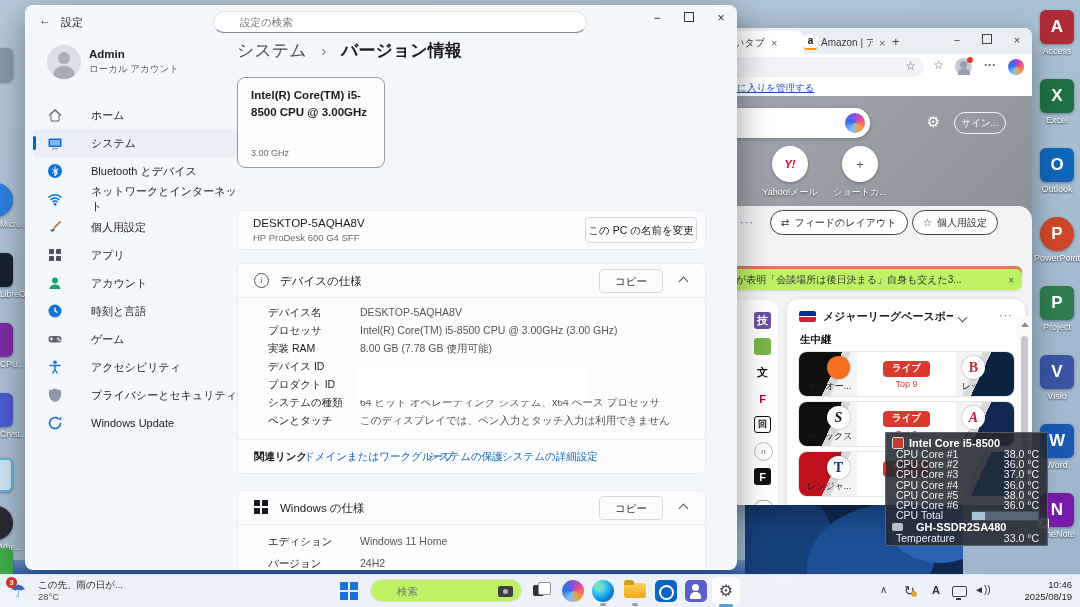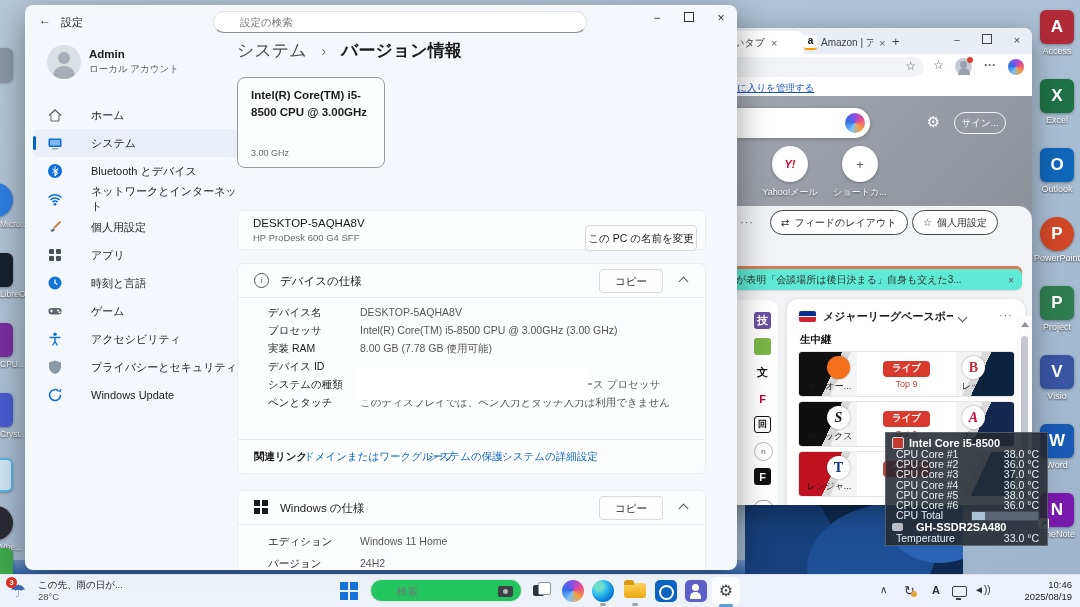--- a/index.html
+++ b/index.html
@@ -58,36 +58,36 @@
     font-size:9.5px;text-align:center;line-height:20px;}
   .sc-circle{position:absolute;width:36px;height:36px;border-radius:50%;background:#fff;box-shadow:0 1px 3px rgba(0,0,0,.3);
     display:flex;align-items:center;justify-content:center;font-size:13px;color:#555;}
   .sc-label{position:absolute;width:70px;text-align:center;font-size:9px;color:#fff;text-shadow:0 1px 2px rgba(0,0,0,.6);
     white-space:nowrap;overflow:hidden;}
   .yh{color:#e0002a;font-weight:700;font-size:11px;font-style:italic;}
   .feed-panel{position:absolute;left:0;top:110px;right:0;bottom:0;background:#f2f3f5;border-radius:14px 14px 0 0;}
   .pill-btn{position:absolute;height:23px;border:1.5px solid #40454c;border-radius:13px;background:#fff;
     display:flex;align-items:center;gap:5px;padding:0 10px;font-size:10px;color:#1f2328;}
   .more-dots{position:absolute;color:#5f6368;font-size:11px;letter-spacing:1px;}
-  .headline{position:absolute;left:28px;top:60px;width:278px;height:24px;background:#5eead4;border-radius:6px;
+  .headline{position:absolute;left:28px;top:60px;width:278px;height:24px;background:#bef264;border-radius:6px;
     box-shadow:inset 0 3px 0 #dd7a5a,0 1px 2px rgba(0,0,0,.1);font-size:10px;color:#333;line-height:27px;
     padding:0 8px;white-space:nowrap;overflow:hidden;}
   .headline .x{position:absolute;right:8px;top:1px;color:#555;}
   .iconstrip{position:absolute;left:28px;top:94px;width:50px;height:232px;background:#fff;border-radius:10px;}
   .strip-ic{position:absolute;left:26px;width:17px;height:17px;border-radius:3px;display:flex;align-items:center;
     justify-content:center;font-size:11px;font-weight:700;}
   .mlb-card{position:absolute;left:86px;top:92px;width:238px;height:238px;background:#fff;border-radius:12px;
     border:1px solid #e7e7e7;box-shadow:0 1px 4px rgba(0,0,0,.08);}
   .mlb-logo{position:absolute;left:12px;top:12px;width:17px;height:11px;border-radius:2px;
     background:linear-gradient(180deg,#0a2c8f 45%,#fff 45% 55%,#cf2235 55%);}
   .mlb-title{position:absolute;left:36px;top:10px;width:130px;font-size:11px;font-weight:700;color:#1b1b1b;
     white-space:nowrap;overflow:hidden;}
   .chev-dn{display:inline-block;width:6px;height:6px;border-right:1.3px solid #555;border-bottom:1.3px solid #555;transform:rotate(45deg);}
   .sect-label{position:absolute;left:13px;top:34px;font-size:10.5px;font-weight:700;color:#111;}
-  .game{position:absolute;left:11px;width:215px;height:44px;border:1px solid #e5e5e5;border-radius:4px;overflow:hidden;background:#fff;}
+  .game{position:absolute;left:11px;width:215px;height:44px;border:1px solid #e5e5e5;border-radius:9px;overflow:hidden;background:#fff;}
   .gz{position:absolute;top:0;bottom:0;width:58px;}
   .gz-l{left:0;}
   .gz-r{right:0;}
   .glogo{position:absolute;top:4px;width:23px;height:23px;border-radius:50%;background:#fff;
     display:flex;align-items:center;justify-content:center;font-family:"Liberation Serif",serif;font-weight:700;font-size:14px;
     box-shadow:0 0 2px rgba(0,0,0,.4);}
   .gname{position:absolute;bottom:3px;font-size:9px;color:#1b1b1b;white-space:nowrap;}
   .gmid{position:absolute;left:58px;right:58px;top:5px;text-align:center;}
   .live{display:inline-block;background:#d83a2e;color:#fff;font-size:9.5px;font-weight:700;padding:1.5px 9px;border-radius:4px;}
   .inning{display:block;color:#c0443a;font-size:9px;margin-top:2px;}
@@ -168,21 +168,21 @@
   
   .taskbar{position:absolute;left:0;bottom:0;width:1080px;height:32px;background:rgba(241,246,252,.95);
     border-top:1px solid rgba(0,0,0,.05);z-index:50;}
   .wx-icon{position:absolute;left:10px;top:5px;font-size:18px;color:#3a66b0;}
   .wx-badge{position:absolute;left:6px;top:2px;width:11px;height:11px;background:#d93025;border-radius:50%;color:#fff;
     font-size:7.5px;line-height:11px;text-align:center;font-weight:700;}
   .wx-1{position:absolute;left:38px;top:4px;font-size:9.5px;color:#1b1b1b;}
   .wx-2{position:absolute;left:38px;top:16px;font-size:9.5px;color:#555;}
   .start{position:absolute;left:340px;top:7px;width:18px;height:18px;display:grid;grid-template:1fr 1fr/1fr 1fr;gap:1.5px;}
   .start i{background:#1672d8;}
-  .tb-search{position:absolute;left:370px;top:4px;width:152px;height:23px;background:#22c55e;border:1px solid #dfe3e8;
+  .tb-search{position:absolute;left:370px;top:4px;width:152px;height:23px;background:#bef264;border:1px solid #dfe3e8;
     border-radius:12px;font-size:10.5px;color:#444;padding:0 26px 0 26px;outline:none;box-sizing:border-box;
     font-family:"Liberation Sans",sans-serif;}
   .cam{position:absolute;left:498px;top:11px;width:15px;height:11px;background:#3d4146;border-radius:2px;}
   .cam::after{content:"";position:absolute;left:5px;top:3px;width:5px;height:5px;border-radius:50%;background:#aeb4ba;}
   .tb-ico{position:absolute;top:5px;width:22px;height:22px;}
   .tview{background:transparent;}
   .tview::before{content:"";position:absolute;left:3px;top:5px;width:11px;height:11px;background:#2d3138;border-radius:2px;}
   .tview::after{content:"";position:absolute;left:8px;top:2px;width:11px;height:11px;background:#fff;border:1px solid #8e949b;border-radius:2px;}
   .cop{border-radius:50%;background:conic-gradient(from 210deg,#7ac0f8,#2f6fe4,#8a4de8,#e84d8a,#f2a33c,#7ac0f8);}
   .edgeic{border-radius:50%;background:radial-gradient(circle at 32% 30%,#6fe0c8 0 18%,#35c1f1 35%,#0b84d8 65%,#0a5fb4);}
@@ -450,20 +450,27 @@
               <rect x="2" y="2" width="5" height="5" rx="1"></rect>
               <rect x="9" y="2" width="5" height="5" rx="1"></rect>
               <rect x="2" y="9" width="5" height="5" rx="1"></rect>
               <rect x="9" y="9" width="5" height="5" rx="1"></rect>
             </g>
           </svg>
         <span>アプリ</span>
       </div>
       <div class="s-item">
         <svg width="16" height="16" viewBox="0 0 16 16">
+            <circle cx="8" cy="5.5" r="3" fill="#11a36d"></circle>
+            <path d="M2.5 14a5.5 4.5 0 0 1 11 0z" fill="#11a36d"></path>
+          </svg>
+        <span>アカウント</span>
+      </div>
+      <div class="s-item">
+        <svg width="16" height="16" viewBox="0 0 16 16">
             <circle cx="8" cy="8" r="6.5" fill="#1273d6"></circle>
             <path d="M8 4.5V8l2.5 1.5" stroke="#fff" stroke-width="1.3" fill="none"></path>
           </svg>
         <span>時刻と言語</span>
       </div>
       <div class="s-item">
         <svg width="16" height="16" viewBox="0 0 16 16">
             <rect x="1.5" y="5" width="13" height="6.5" rx="3" fill="#5b6470"></rect>
             <circle cx="11" cy="7.5" r="1" fill="#fff"></circle>
             <circle cx="12.5" cy="9.2" r="1" fill="#fff"></circle>
@@ -501,21 +508,21 @@
       </div>
 
       <div class="cpu-card">
         <span class="nm">Intel(R) Core(TM) i5-8500 CPU @ 3.00GHz</span>
         <span class="sp">3.00 GHz</span>
       </div>
 
       <div class="card dev-card">
         <span class="dev-name">DESKTOP-5AQHA8V</span>
         <span class="dev-model">HP ProDesk 600 G4 SFF</span>
-        <span class="btn" style="right:8px;top:6px;width:110px;height:24px;line-height:24px;margin-top:8px;">この PC の名前を変更</span>
+        <span class="btn" style="right:8px;top:6px;width:110px;height:24px;line-height:24px;">この PC の名前を変更</span>
       </div>
 
       <div class="card spec-card">
         <div class="card-head">
           <span class="info-i">i</span>
           <span class="card-title">デバイスの仕様</span>
           <span class="btn copy-btn">コピー</span>
           <span class="chev-up"></span>
         </div>
         <div class="spec-rows">
@@ -526,20 +533,24 @@
           <div class="srow">
               <span class="lb">プロセッサ</span>
               <span class="vl">Intel(R) Core(TM) i5-8500 CPU @ 3.00GHz (3.00 GHz)</span>
             </div>
           <div class="srow">
               <span class="lb">実装 RAM</span>
               <span class="vl">8.00 GB (7.78 GB 使用可能)</span>
             </div>
           <div class="srow">
               <span class="lb">デバイス ID</span>
+              <span class="vl"></span>
+            </div>
+          <div class="srow">
+              <span class="lb">プロダクト ID</span>
               <span class="vl"></span>
             </div>
           <div class="srow">
               <span class="lb">システムの種類</span>
               <span class="vl">64 ビット オペレーティング システム、x64 ベース プロセッサ</span>
             </div>
           <div class="srow">
               <span class="lb">ペンとタッチ</span>
               <span class="vl">このディスプレイでは、ペン入力とタッチ入力は利用できません</span>
             </div>

